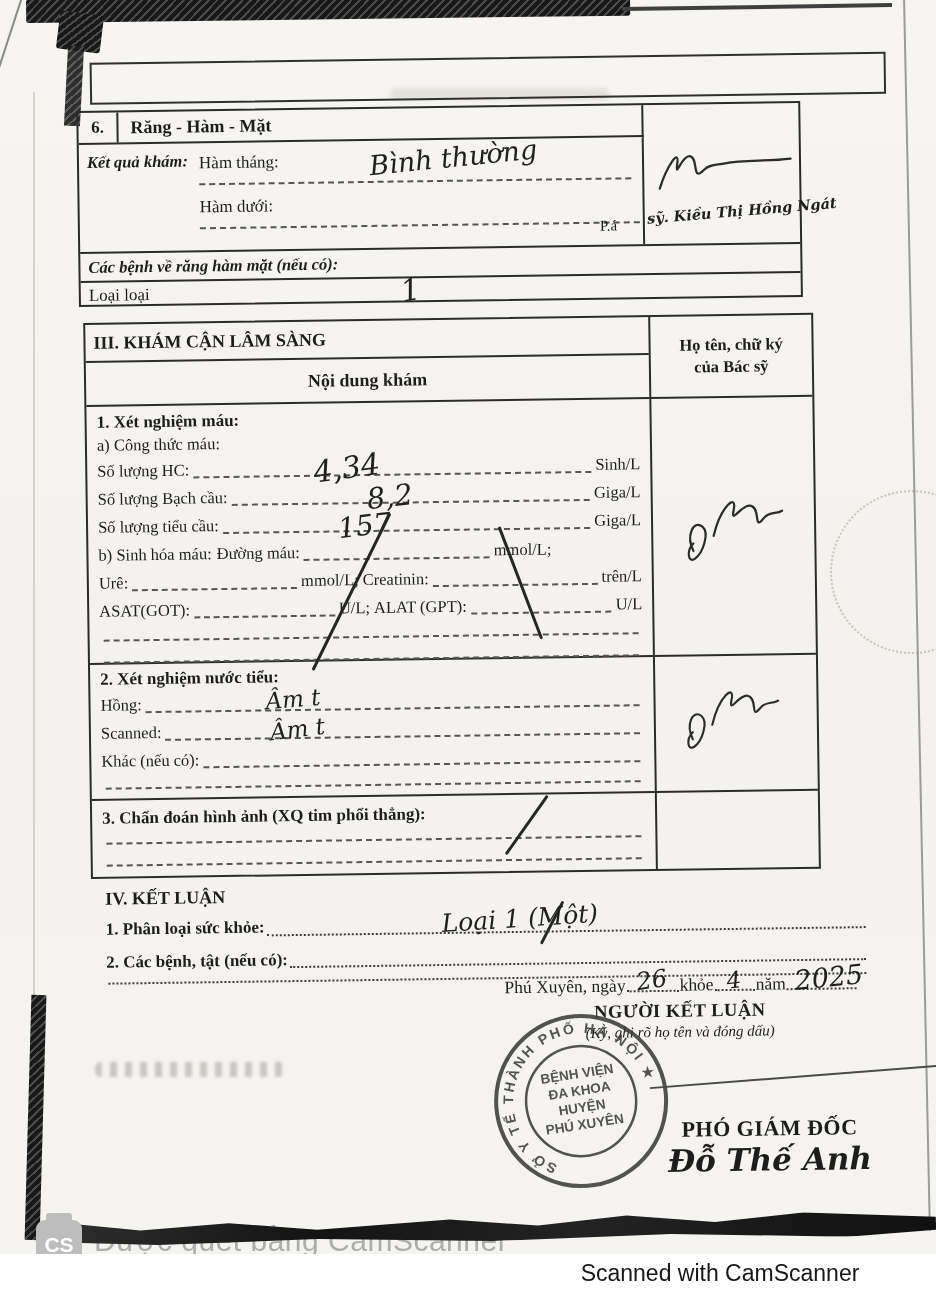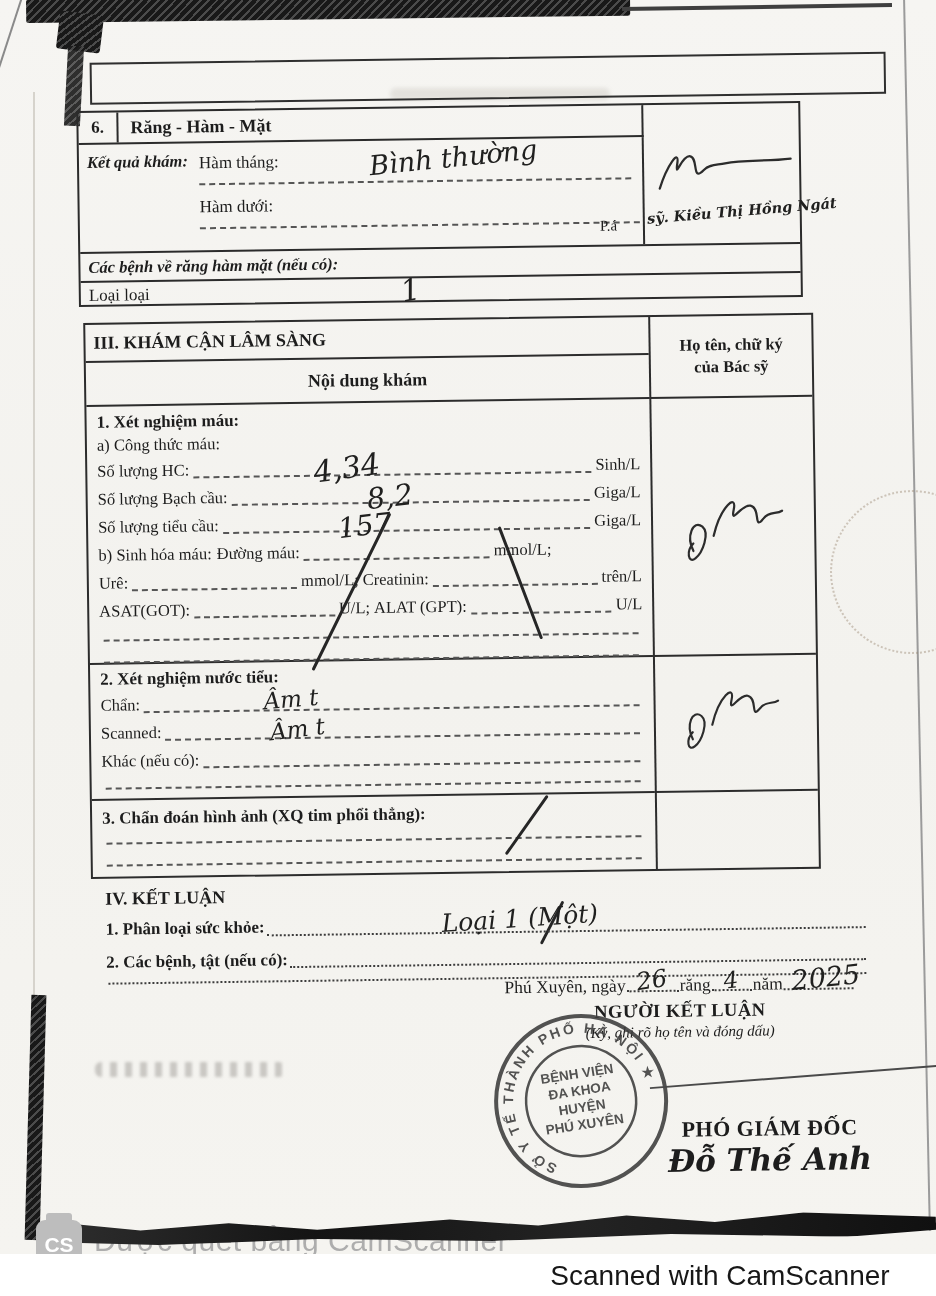--- a/index.html
+++ b/index.html
@@ -81,21 +81,21 @@
   .wm-strip{position:absolute;left:52px;top:1214px;width:884px;height:27px;z-index:5;transform:rotate(-0.7deg);
       background:linear-gradient(90deg,#2e2e2e,#141414 30%,#232323 60%,#101010);
       clip-path:polygon(0 55%,3% 20%,10% 45%,20% 22%,30% 50%,45% 18%,55% 45%,65% 12%,75% 40%,85% 8%,100% 30%,100% 78%,90% 100%,70% 82%,50% 100%,30% 85%,12% 100%,0 85%);}
   .cs-logo{position:absolute;left:36px;top:1220px;width:46px;height:50px;background:#bdbdbd;border-radius:9px;z-index:6;
       display:flex;align-items:center;justify-content:center;color:#fff;font-family:"Liberation Sans",sans-serif;font-weight:bold;font-size:21px;}
   .cs-logo:before{content:"";position:absolute;top:-7px;left:10px;width:26px;height:10px;background:#bdbdbd;border-radius:3px 3px 0 0;}
   .wm-vi{position:absolute;left:94px;top:1224px;z-index:4;font-family:"Liberation Sans",sans-serif;
       font-size:30px;color:#adadad;letter-spacing:.5px;}
   .footer{position:absolute;left:0;top:1254px;width:936px;height:42px;background:#ffffff;z-index:8;}
   .wm-en{position:absolute;left:540px;top:1260px;width:360px;z-index:9;font-family:"Liberation Sans",sans-serif;
-      font-size:28px;color:#171717;text-align:center;}
+      font-size:23px;color:#171717;text-align:center;}
   svg .ink{fill:none;stroke:#2c2c2c;stroke-width:2.4;stroke-linecap:round;stroke-linejoin:round;}
 </style>
 </head>
 <body>
 
 <div class="page">
   <div class="scan">
 
     <div class="band-top hatch"></div>
     <div class="band-top-line"></div>
@@ -213,21 +213,21 @@
         <div class="c-sig1">
           <svg viewBox="0 0 140 110" style="position:absolute;left:14px;top:78px;width:130px;height:110px;">
             <path class="ink" d="M28 76 C20 60 28 42 38 50 C46 57 38 78 30 84 C22 90 20 76 28 68"></path>
             <path class="ink" d="M50 60 C58 28 76 14 72 32 C68 50 80 26 90 28 C102 31 92 56 104 42 C110 34 118 38 124 34"></path>
           </svg>
         </div>
 
         <div class="c-urine">
           <div class="bt">2. Xét nghiệm nước tiểu:</div>
           <div class="frow">
-            <span class="lbl">Chẩn:</span>
+            <span class="lbl">Hồng:</span>
             <span class="dl">
               <span class="hand hv" style="left:120px;top:-26px;font-size:23px;transform:rotate(-4deg);">Âm t</span>
             </span>
           </div>
           <div class="frow">
             <span class="lbl">Scanned:</span>
             <span class="dl">
               <span class="hand hv" style="left:105px;top:-24px;font-size:23px;transform:rotate(-6deg);">Âm t</span>
             </span>
           </div>
@@ -279,21 +279,21 @@
         <div class="frow">
             <span class="dotl"></span>
           </div>
       </div>
 
       <div class="dateline">
         <span class="lbl">Phú Xuyên, ngày</span>
         <span class="dots" style="width:52px;">
           <span class="hand hv" style="left:10px;top:-24px;font-size:24px;transform:rotate(-8deg);">26</span>
         </span>
-        <span class="lbl">răng</span>
+        <span class="lbl">khỏe</span>
         <span class="dots" style="width:40px;">
           <span class="hand hv" style="left:12px;top:-22px;font-size:23px;transform:rotate(-6deg);">4</span>
         </span>
         <span class="lbl">năm</span>
         <span class="dots" style="width:70px;">
           <span class="hand hv" style="left:8px;top:-26px;font-size:27px;transform:rotate(-5deg);">2025</span>
         </span>
       </div>
 
       <div class="who">

